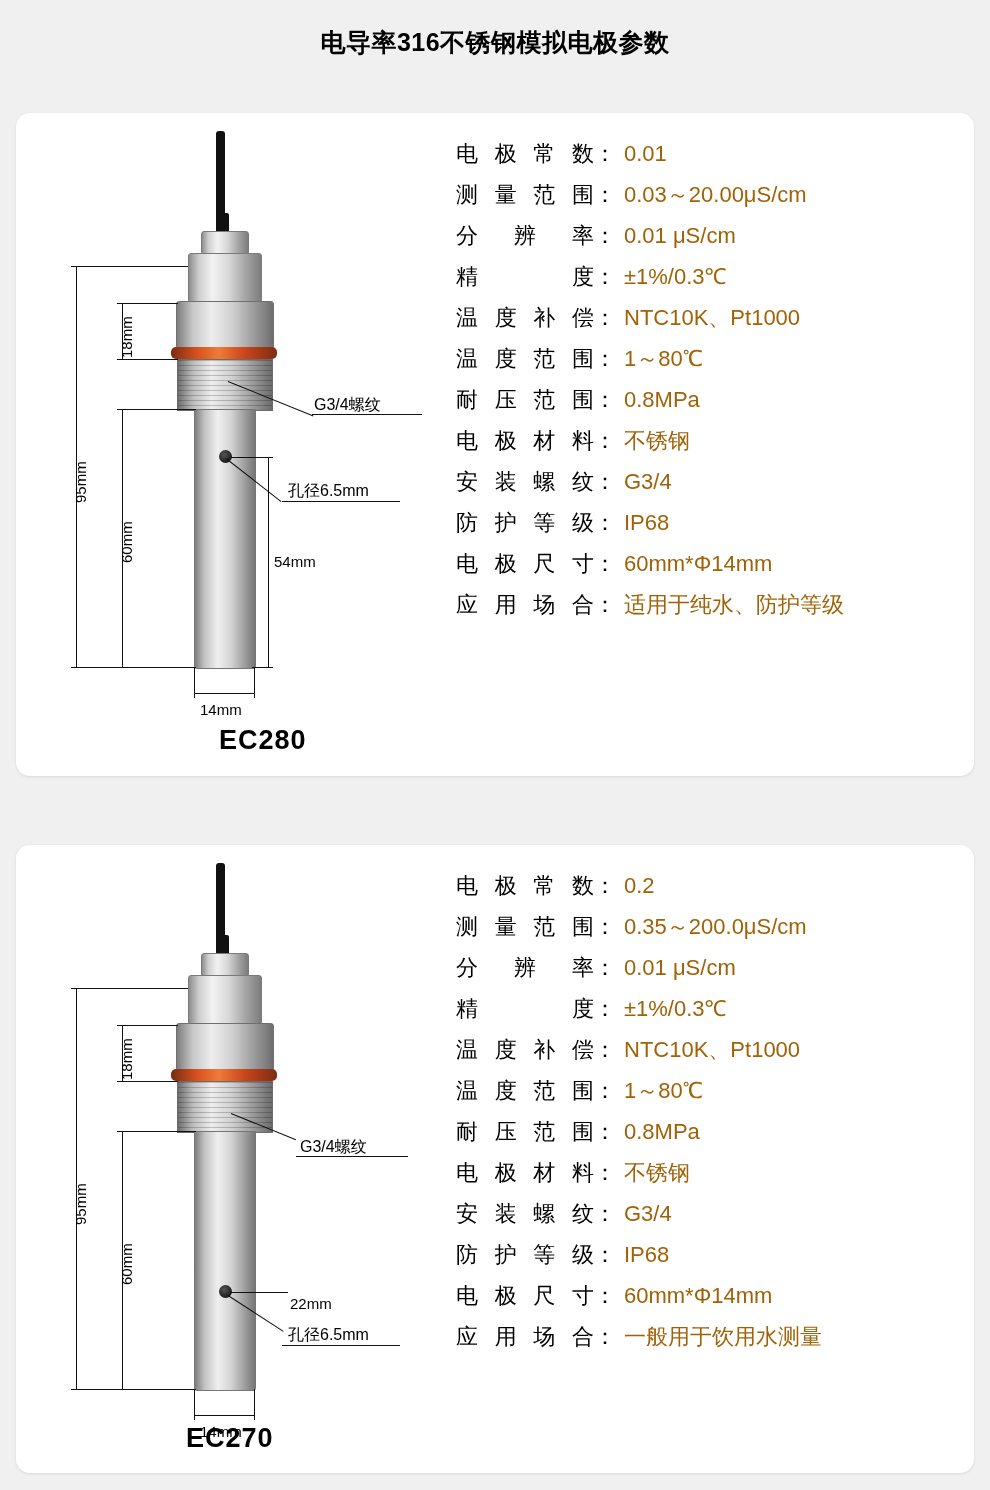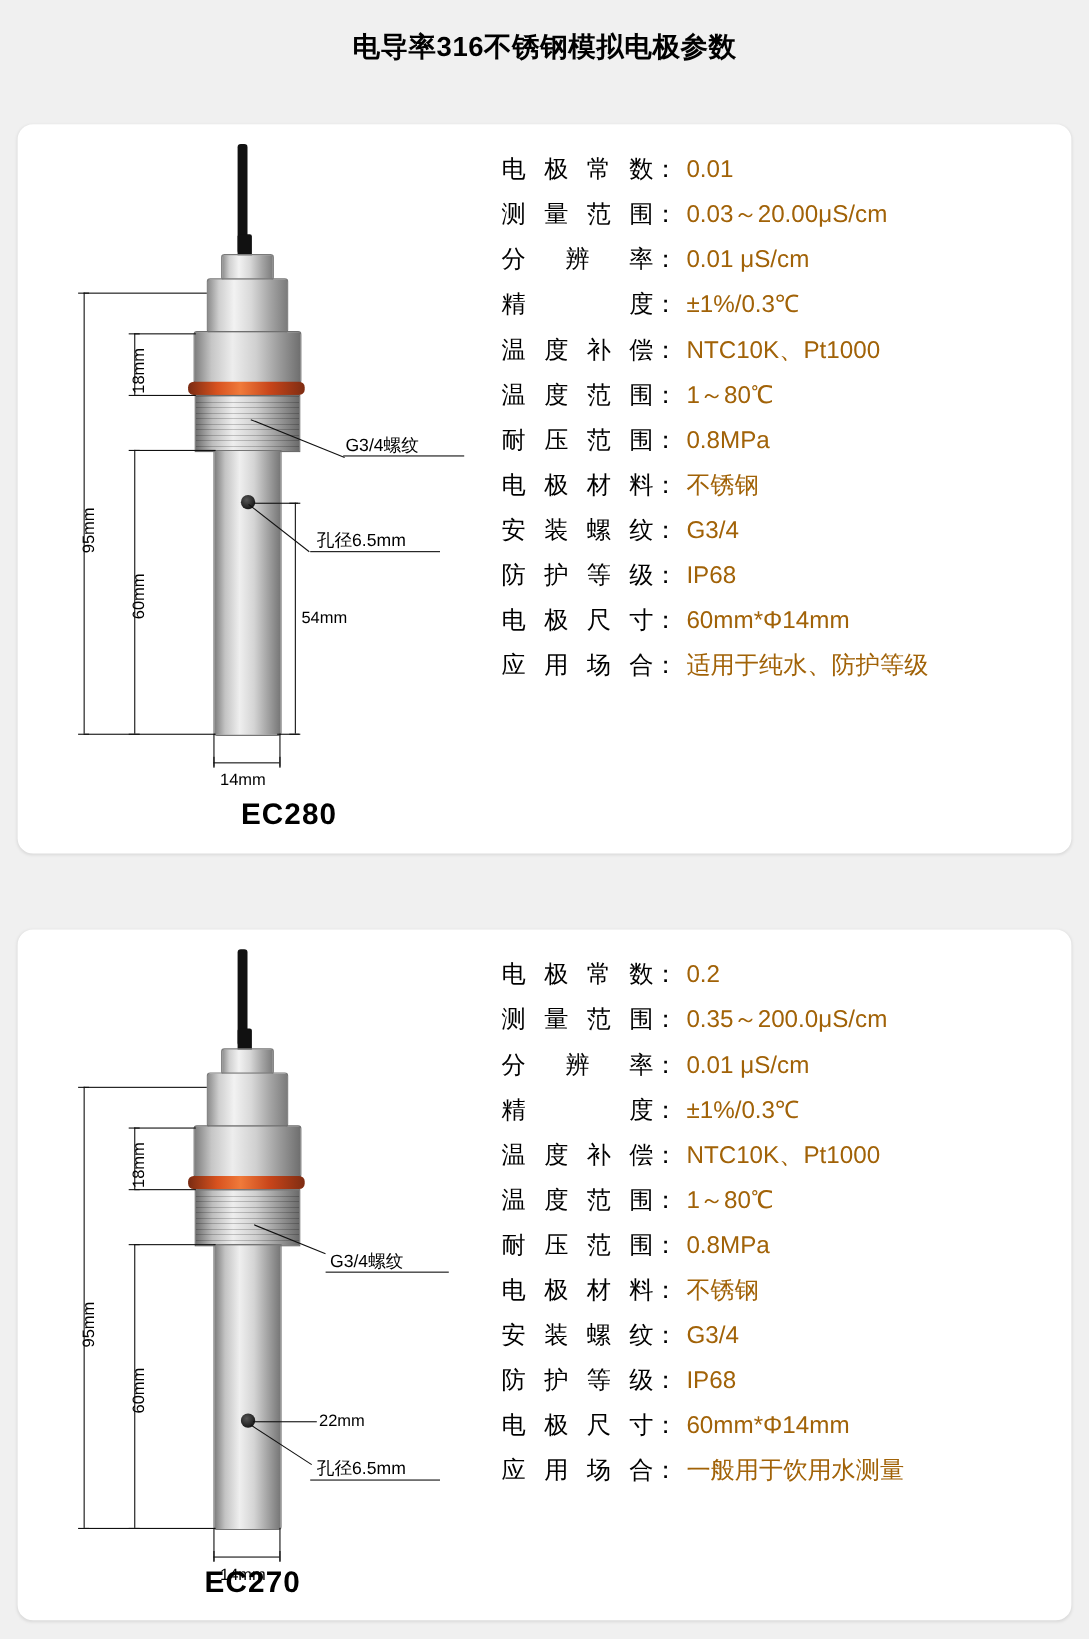--- a/index.html
+++ b/index.html
@@ -347,21 +347,21 @@
         <div class="dimline h" style="left:106px; top:236px; width:56px;"></div>
         <div class="dimlabel rot" style="left:102px; top:235px;">18mm</div>
 
         <div class="dimline v" style="left:106px; top:286px; height:258px;"></div>
         <div class="tick h" style="left:101px; top:286px; width:10px;"></div>
         <div class="tick h" style="left:101px; top:544px; width:10px;"></div>
         <div class="dimline h" style="left:106px; top:286px; width:74px;"></div>
         <div class="dimlabel rot" style="left:102px; top:440px;">60mm</div>
 
         <div class="dimline h" style="left:214px; top:447px; width:58px;"></div>
-        <div class="dimlabel" style="left:274px; top:438px;">22mm</div>
+        <div class="dimlabel" style="left:274px; top:450px;">22mm</div>
 
         <div class="dimline h" style="left:178px; top:570px; width:60px;"></div>
         <div class="tick v" style="left:178px; top:565px; height:10px;"></div>
         <div class="tick v" style="left:238px; top:565px; height:10px;"></div>
         <div class="dimline v" style="left:178px; top:544px; height:30px;"></div>
         <div class="dimline v" style="left:238px; top:544px; height:30px;"></div>
         <div class="dimlabel" style="left:184px; top:578px;">14mm</div>
 
         <div class="leader" style="left:215px; top:268px; width:70px; transform:rotate(22deg);"></div>
         <div class="dimline h" style="left:280px; top:311px; width:112px;"></div>

